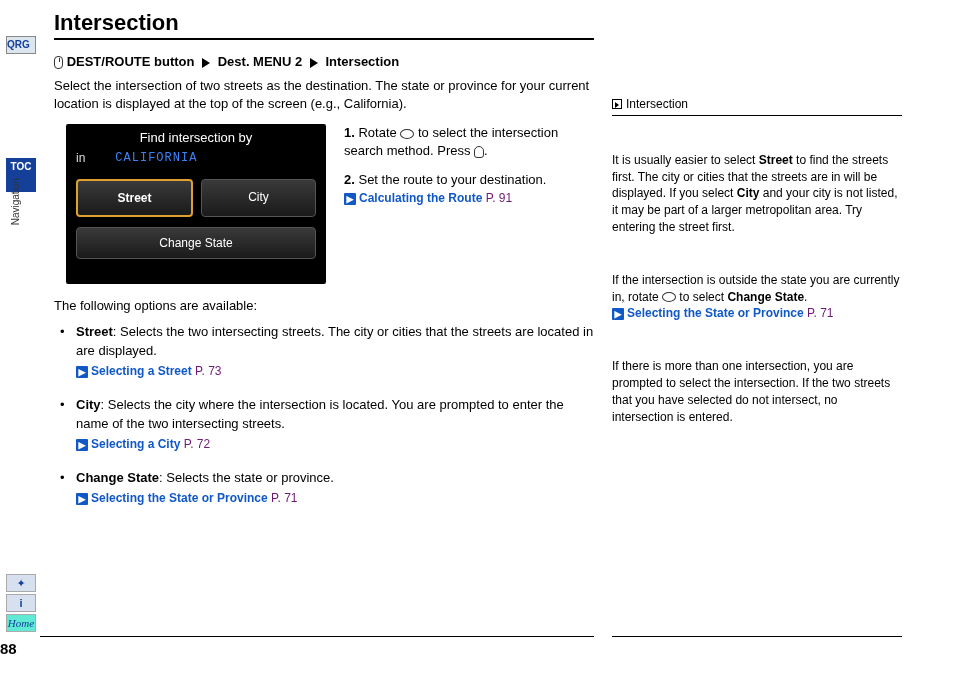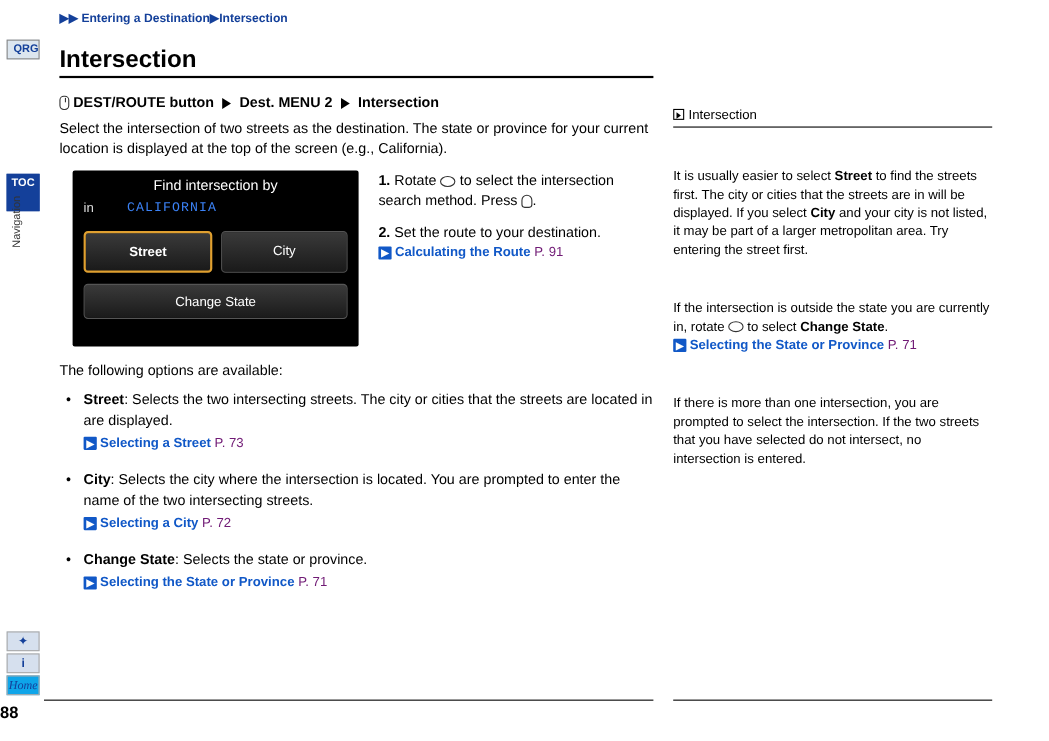--- a/index.html
+++ b/index.html
@@ -24,21 +24,21 @@
     position: absolute;
     left: 6px;
     top: 36px;
     width: 30px;
     height: 18px;
     background: #dce6ef;
     border: 1px solid #888;
     color: #14409a;
     font-weight: bold;
     font-size: 10px;
-    text-align: right;
+    text-align: left;
     line-height: 16px;
   }
   .toc-tab {
     position: absolute;
     left: 6px;
     top: 158px;
     width: 30px;
     height: 34px;
     background: #14409a;
     color: #fff;
@@ -62,21 +62,21 @@
     left: 6px;
     width: 30px;
     height: 18px;
     border: 1px solid #aaa;
     text-align: center;
     line-height: 16px;
     font-size: 11px;
   }
   .tool-1 { top: 574px; background: #d6e0ee; color:#14409a;}
   .tool-2 { top: 594px; background: #d6e0ee; color:#14409a; font-weight:bold;}
-  .tool-3 { top: 614px; background: #0ea5e9; color:#14409a; font-style:italic; font-family: 'Brush Script MT', cursive;}
+  .tool-3 { top: 614px; background: #5eead4; color:#14409a; font-style:italic; font-family: 'Brush Script MT', cursive;}
   .page-number {
     position: absolute;
     left: 0;
     top: 640px;
     font-weight: bold;
     font-size: 15px;
   }
   .main {
     position: absolute;
     left: 54px;
@@ -233,24 +233,20 @@
   <div class="qrg-tab">QRG</div>
   <div class="toc-tab">TOC</div>
   <div class="nav-label">Navigation</div>
   <div class="tool-btn tool-1">✦</div>
   <div class="tool-btn tool-2">i</div>
   <div class="tool-btn tool-3">Home</div>
 </div>
 <div class="page-number">88</div>
 
 <div class="main">
-  <div class="breadcrumb">
-    <span class="arrow">▶</span><span class="arrow">▶</span>
-    <span>Entering a Destination</span><span class="arrow">▶</span><span>Intersection</span>
-  </div>
 
   <h1 class="title">Intersection</h1>
 
   <div class="menu-path">
     <span class="mouse-icon"></span>
     <span>DEST/ROUTE button</span>
     <span class="arrow-solid"></span>
     <b>Dest. MENU 2</b>
     <span class="arrow-solid"></span>
     <b>Intersection</b>

